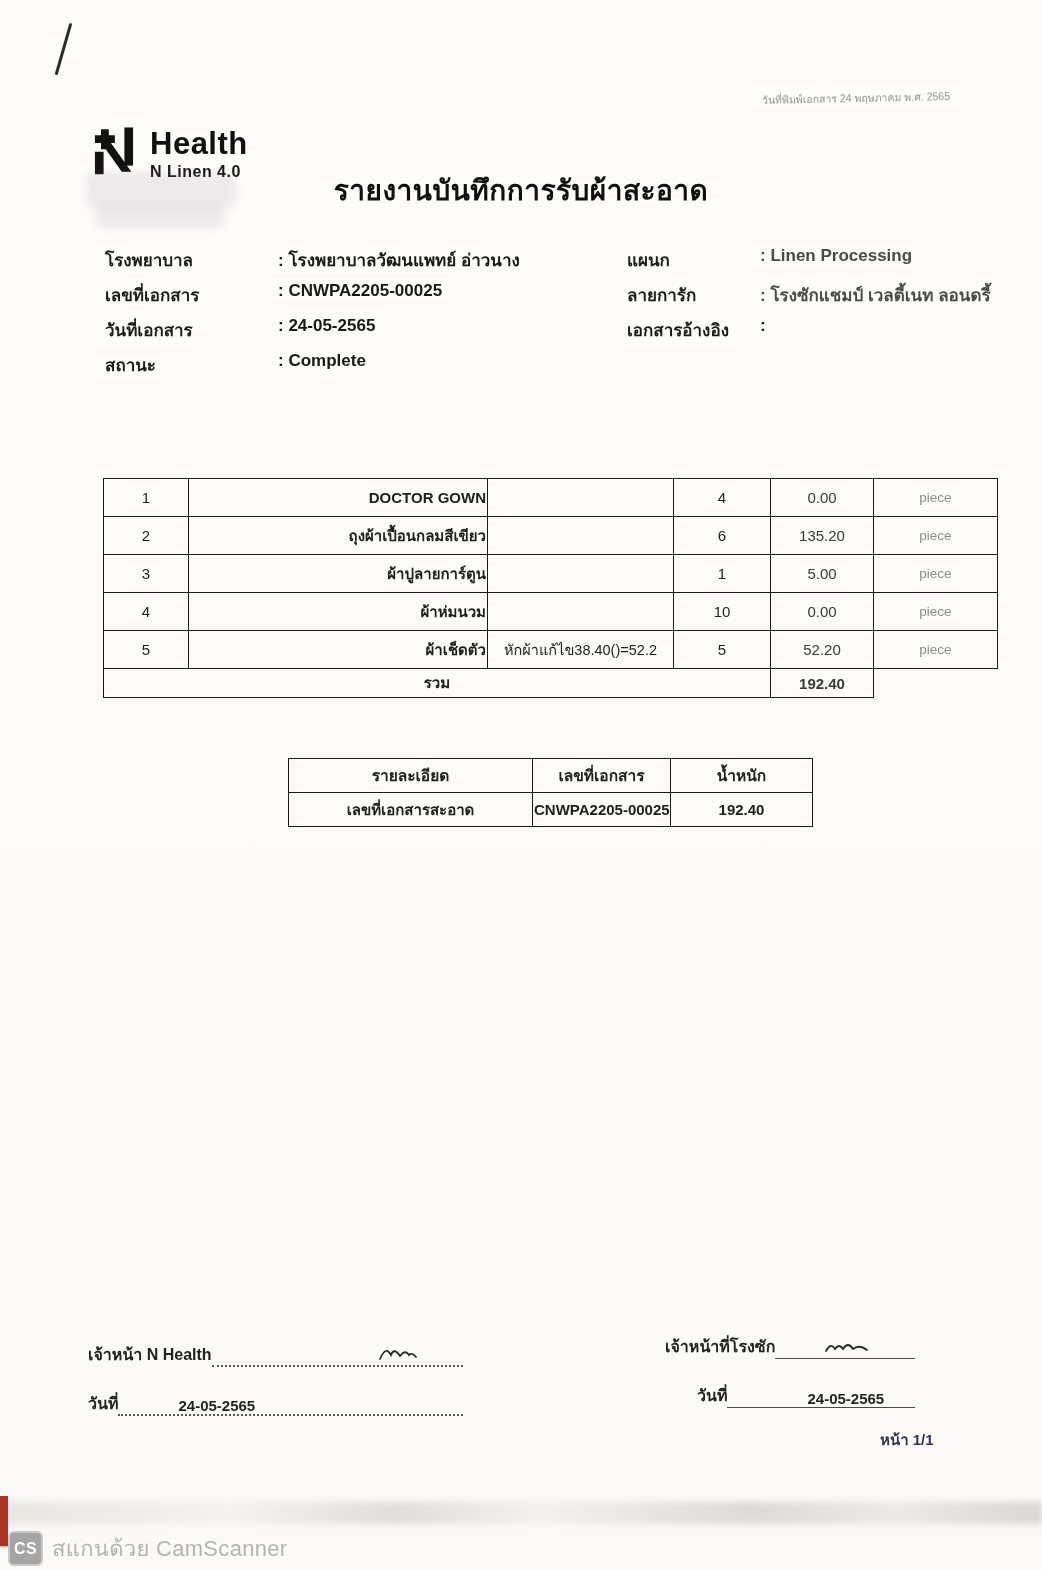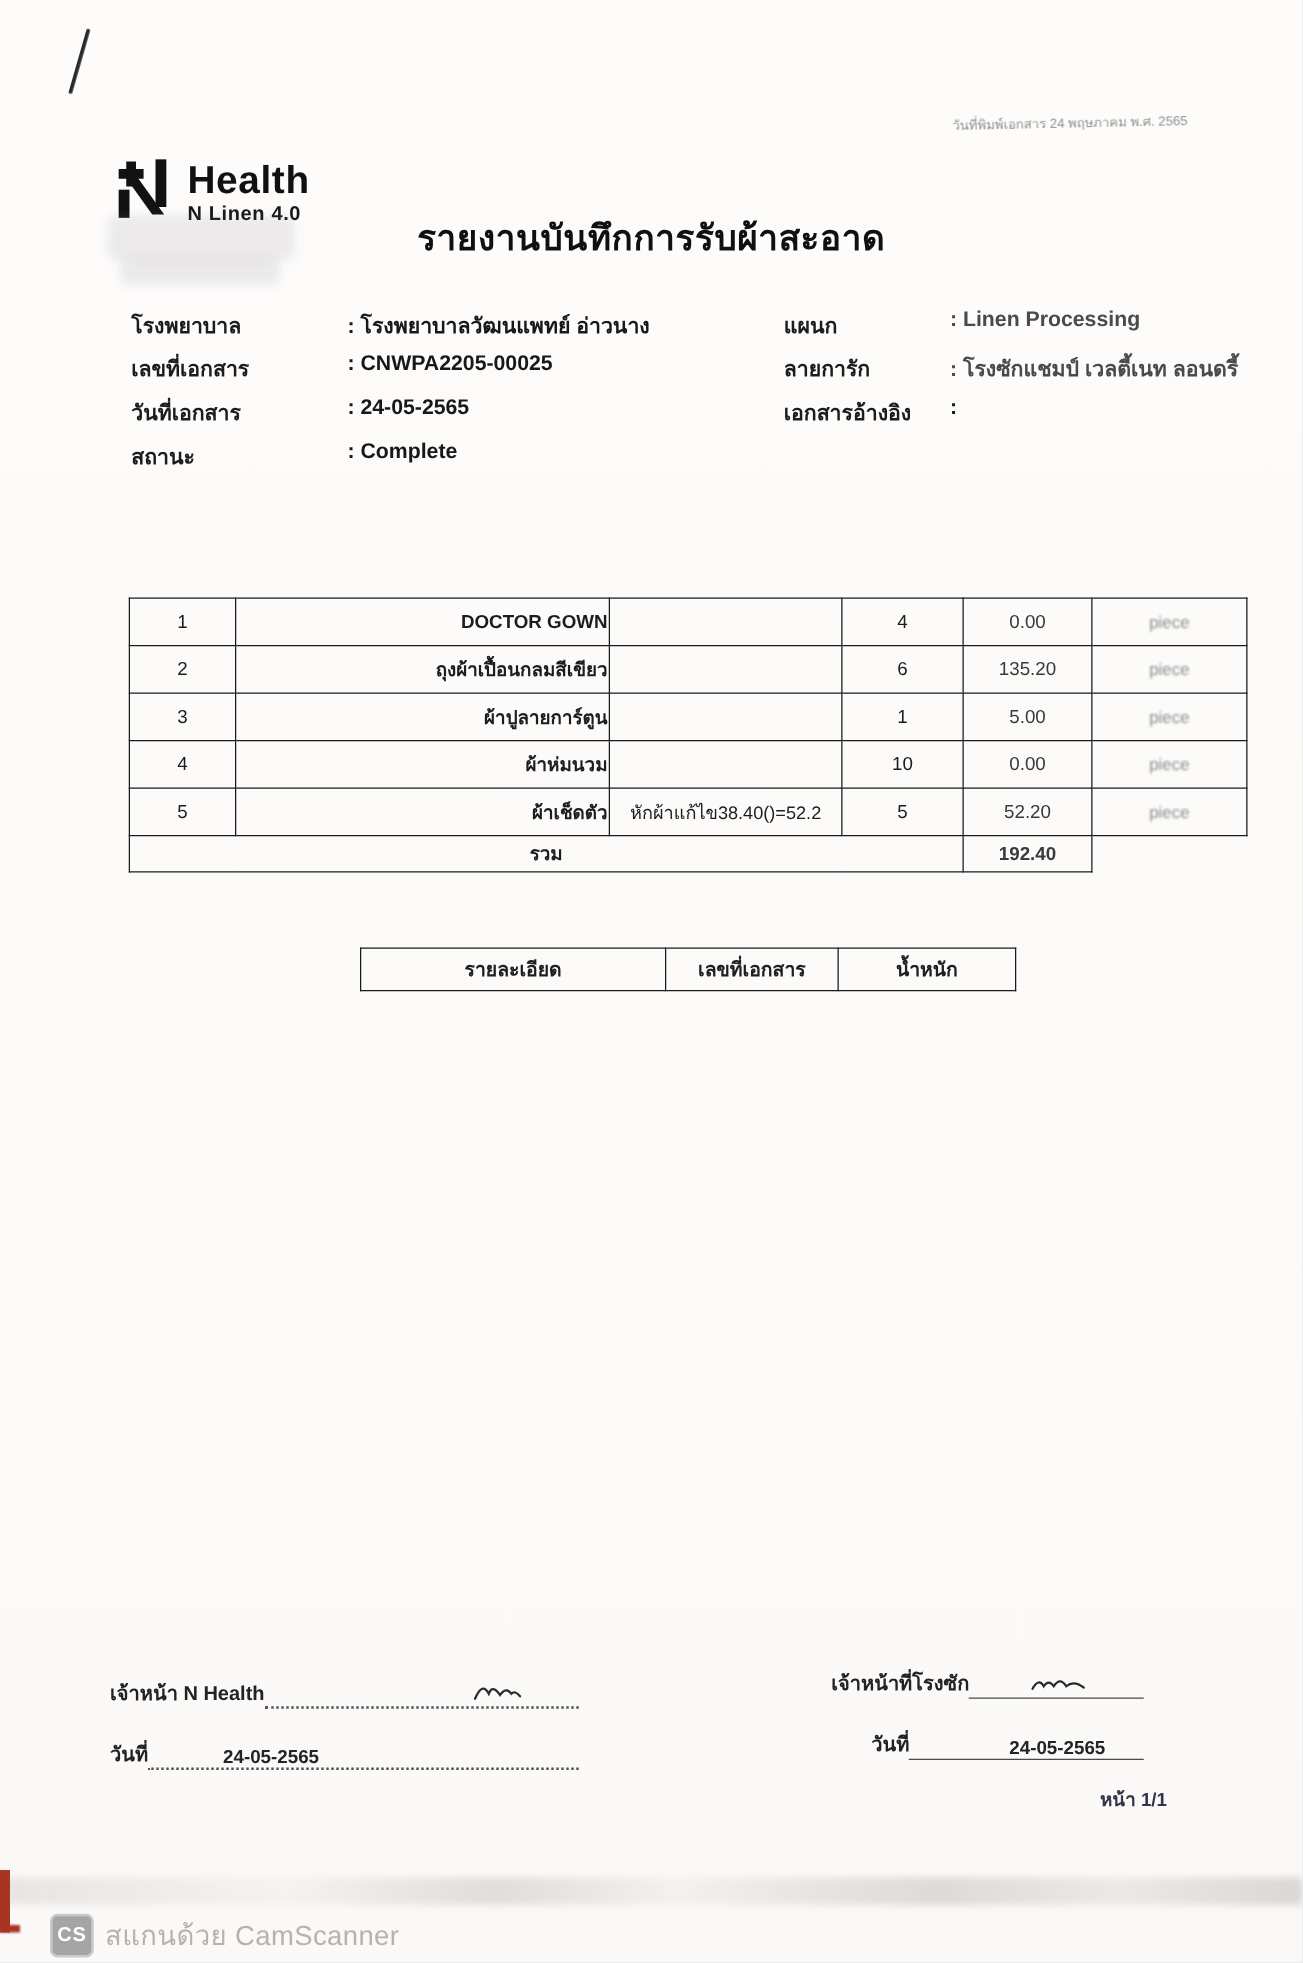--- a/index.html
+++ b/index.html
@@ -69,21 +69,21 @@
   .page-num{left:880px;top:1428px;font-size:15px;font-weight:600;color:#33334a;filter:blur(.4px);}
 
   
   .shadow-band{left:0;top:1502px;width:1042px;height:22px;filter:blur(3px);
     background:linear-gradient(90deg,rgba(70,60,60,.10) 0%,rgba(70,60,60,.03) 22%,
       rgba(70,60,60,.14) 38%,rgba(70,60,60,.04) 52%,rgba(70,60,60,.16) 72%,
       rgba(70,60,60,.08) 86%,rgba(70,60,60,.18) 100%);}
   .red-mark{left:0;top:1496px;width:8px;height:50px;background:#a83524;filter:blur(.6px);}
   .red-foot{left:0;top:1540px;width:16px;height:6px;background:#a83524;filter:blur(.8px);}
 
-  .cam-footer{left:8px;top:1531px;display:flex;align-items:flex-end;margin-left:32px;}
+  .cam-footer{left:8px;top:1531px;display:flex;align-items:flex-end;}
   .cs-badge{width:31px;height:31px;background:#a5a5a5;border:2px solid #c9c9c9;
     border-radius:6px;color:#fff;font-size:16px;font-weight:bold;display:flex;
     align-items:center;justify-content:center;letter-spacing:.5px;}
   .cam-text{margin-left:9px;font-size:22px;color:#b5b3b2;letter-spacing:.3px;}
 </style>
 </head>
 <body>
 
 <div class="paper">
 
@@ -206,20 +206,25 @@
         <col style="width:244px">
         <col style="width:138px">
         <col style="width:142px">
       </colgroup>
     <tbody>
         <tr>
       <th>รายละเอียด</th>
       <th>เลขที่เอกสาร</th>
       <th>น้ำหนัก</th>
     </tr>
+    <tr>
+      <td>เลขที่เอกสารสะอาด</td>
+      <td>CNWPA2205-00025</td>
+      <td>192.40</td>
+    </tr>
   </tbody>
     </table>
 
   <div class="abs" style="left:88px;top:1342px;width:375px;">
     <div class="sig-row">
       <span class="sig-label">เจ้าหน้า N Health</span>
       <span class="dotline">
         <svg class="squiggle" style="left:165px;" width="42" height="20" viewBox="0 0 42 20">
           <path d="M3 16 Q9 2 14 12 Q17 4 23 13 Q28 6 32 12 Q35 9 39 14" fill="none" stroke="#2b2b2b" stroke-width="1.8" stroke-linecap="round"></path>
         </svg>

